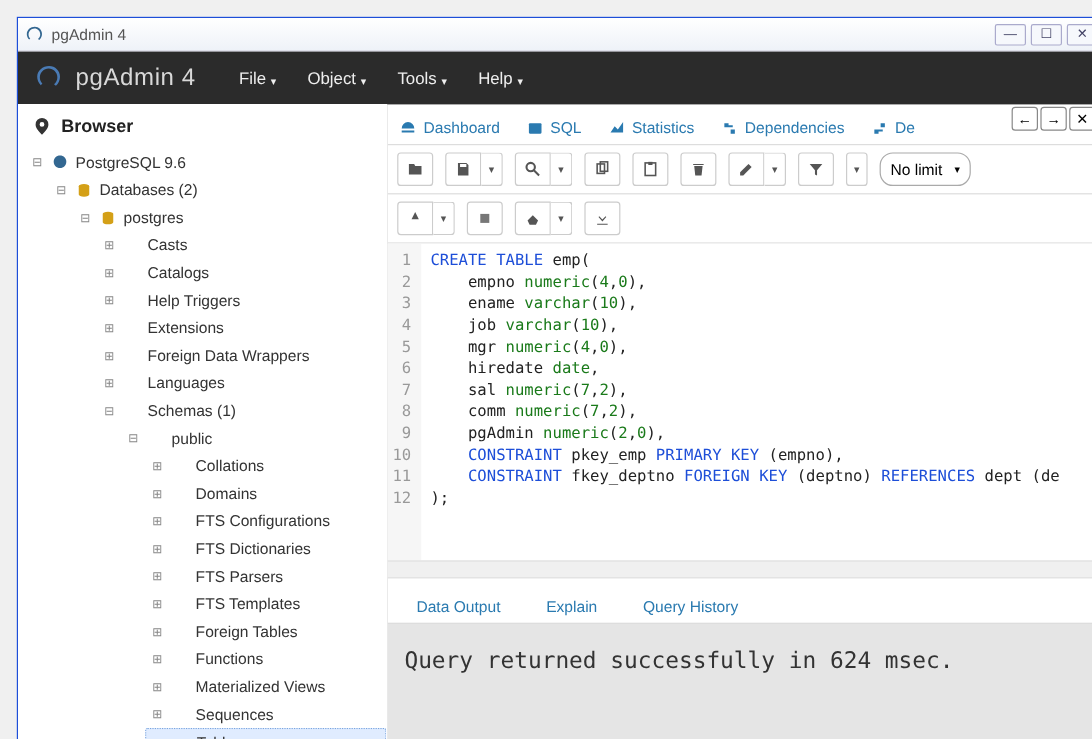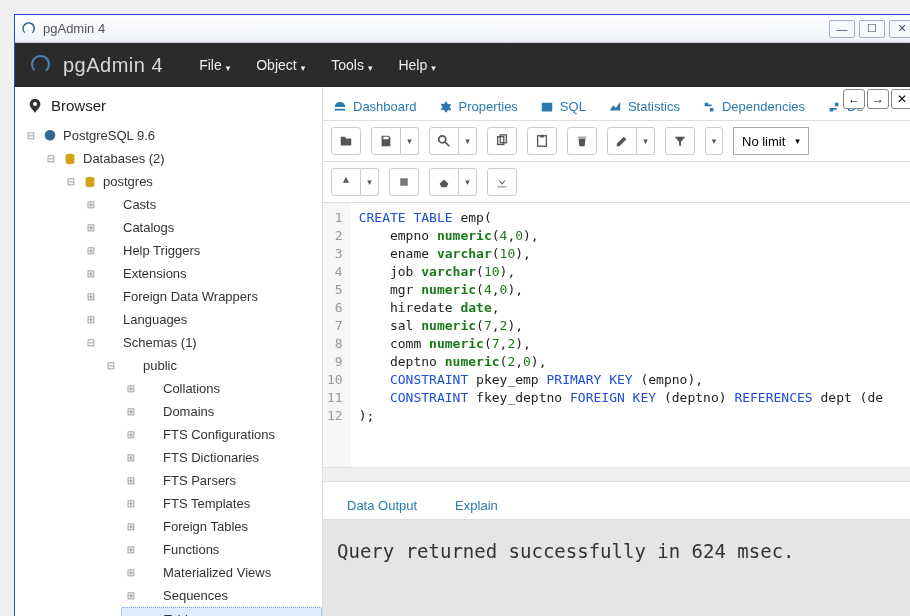--- a/index.html
+++ b/index.html
@@ -12,46 +12,46 @@
 .winbtn { width: 26px; height: 18px; border: 1px solid #aac; background: #f6f8fc; border-radius: 2px; display: flex; align-items: center; justify-content: center; font-size: 11px; color: #446; cursor: pointer; }
 .menubar { height: 44px; background: #2b2b2b; display: flex; align-items: center; padding: 0 14px; gap: 20px; }
 .logo { display: flex; align-items: center; gap: 10px; margin-right: 16px; }
 .logo svg { width: 24px; height: 24px; }
 .brand { color: #d8d8d8; font-size: 20px; font-weight: 300; letter-spacing: .5px; }
 .menu { display: flex; gap: 26px; }
 .menuitem { color: #eee; font-size: 14px; cursor: pointer; display: flex; align-items: flex-end; gap: 4px; }
 .caret { font-size: 9px; }
 .content { flex: 1; display: flex; overflow: hidden; }
 .sidebar { width: 308px; border-right: 1px solid #ddd; background: #fff; overflow-y: auto; }
-.sbheader { display: flex; align-items: center; gap: 8px; padding: 10px 12px; color: #222; font-size: 15px; }
+.sbheader { display: flex; align-items: center; gap: 8px; padding: 10px 12px; color: #222; font-size: 15px; font-weight: bold; }
 .tree { padding: 0 0 0 6px; }
 .tnode { display: flex; align-items: center; gap: 6px; padding: 4px 4px; color: #333; cursor: pointer; white-space: nowrap; }
 .tnode .tgl { width: 12px; display: inline-flex; justify-content: center; color: #888; font-size: 10px; }
 .tnode .ticon { width: 14px; height: 14px; display: inline-flex; }
 .tchildren { padding-left: 20px; }
 .selected { background: #e0ecff; border: 1px dotted #7aa5de; border-radius: 2px; }
 .main { flex: 1; display: flex; flex-direction: column; overflow: hidden; }
 .tabs { display: flex; align-items: center; border-bottom: 1px solid #ddd; padding: 6px 8px 0 8px; gap: 18px; position: relative; }
 .tab { display: flex; align-items: center; gap: 6px; color: #2a7ab0; font-size: 13px; padding: 6px 2px; cursor: pointer; }
 .tab .ticon { width: 14px; height: 14px; color: #2a7ab0; }
 .navbtns { position: absolute; right: 8px; top: 2px; display: flex; gap: 2px; }
 .navbtn { width: 22px; height: 20px; border: 1px solid #888; border-radius: 3px; background: #fff; display: flex; align-items: center; justify-content: center; font-size: 12px; cursor: pointer; }
 .toolbar { border-bottom: 1px solid #ddd; padding: 6px 8px; display: flex; align-items: center; gap: 10px; flex-wrap: wrap; }
 .tbtn { width: 30px; height: 28px; border: 1px solid #ccc; border-radius: 3px; background: #fff; display: flex; align-items: center; justify-content: center; color: #555; cursor: pointer; font-size: 13px; }
 .tbtn.small { width: 18px; font-size: 9px; }
 .tgroup { display: flex; }
 .tgroup .tbtn:first-child { border-radius: 3px 0 0 3px; }
 .tgroup .tbtn.small { border-left: none; border-radius: 0 3px 3px 0; }
-.limit { height: 28px; border: 1px solid #aaa; border-radius: 0; background: #fff; display: flex; align-items: center; padding: 0 8px; gap: 10px; }
+.limit { height: 28px; border: 1px solid #aaa; border-radius: 11px; background: #fff; display: flex; align-items: center; padding: 0 8px; gap: 10px; }
 .toolbar2 { border-bottom: 1px solid #ddd; padding: 6px 8px; display: flex; align-items: center; gap: 10px; }
 .editor { flex: 1; display: flex; overflow: auto; background: #fff; }
 .gutter { background: #f6f6f6; color: #999; text-align: right; padding: 6px 8px 6px 4px; font-family: Consolas, monospace; font-size: 13px; line-height: 18px; }
 .code { padding: 6px 8px; font-family: Consolas, monospace; font-size: 13px; line-height: 18px; color: #222; white-space: pre; }
 .kw { color: #1d4ed8; }
-.ty { color: #1a7a1a; font-weight: bold; }
+.ty { color: #1a7a1a; }
 .num { color: #1a7a1a; }
 .ottabs { border-top: 1px solid #ddd; display: flex; align-items: flex-end; gap: 18px; padding: 10px 14px 0 14px; }
 .ottab { color: #2a7ab0; font-size: 13px; padding: 6px 10px; cursor: pointer; }
 .ottab.active { color: #333; background: #fff; border: 1px solid #ddd; border-bottom: 1px solid #fff; border-radius: 3px 3px 0 0; margin-bottom: -1px; }
 .output { border-top: 1px solid #ddd; background: #e5e5e5; padding: 20px 14px; font-family: Consolas, monospace; font-size: 19px; color: #333; height: 108px; }
 .hscroll { height: 14px; background: #f0f0f0; border-top: 1px solid #e0e0e0; }
 svg { display: block; }
 </style>
 </head>
 <body>
@@ -240,26 +240,20 @@
     <div class="main">
       <div class="tabs">
         <div class="tab">
             <svg class="ticon" viewBox="0 0 16 16">
               <path fill="#2a7ab0" d="M8 2a6 6 0 0 0-6 6h12a6 6 0 0 0-6-6zM2 10h12v2H2z"></path>
             </svg>
             <span>Dashboard</span>
           </div>
         <div class="tab">
             <svg class="ticon" viewBox="0 0 16 16">
-              <path fill="#2a7ab0" d="M7 2h2l.4 2 1.5.9 2-.7 1 1.7-1.6 1.3.1 1.8 1.6 1.3-1 1.7-2-.7-1.5.9L9 14H7l-.4-2-1.5-.9-2 .7-1-1.7L3.7 8.8 3.6 7l-1.6-1.3 1-1.7 2 .7L6.5 4 7 2z"></path>
-            </svg>
-            <span>Properties</span>
-          </div>
-        <div class="tab">
-            <svg class="ticon" viewBox="0 0 16 16">
               <rect fill="#2a7ab0" x="2" y="3" width="12" height="10" rx="1"></rect>
             </svg>
             <span>SQL</span>
           </div>
         <div class="tab">
             <svg class="ticon" viewBox="0 0 16 16">
               <path fill="#2a7ab0" d="M2 12l4-6 3 3 5-7v10H2z"></path>
             </svg>
             <span>Statistics</span>
           </div>
@@ -387,27 +381,28 @@
             <div>12</div>
         </div>
         <div class="code"><span class="kw">CREATE TABLE</span><span> emp(</span>
 <span>    empno </span><span class="ty">numeric</span><span>(</span><span class="num">4</span><span>,</span><span class="num">0</span><span>),</span>
 <span>    ename </span><span class="ty">varchar</span><span>(</span><span class="num">10</span><span>),</span>
 <span>    job </span><span class="ty">varchar</span><span>(</span><span class="num">10</span><span>),</span>
 <span>    mgr </span><span class="ty">numeric</span><span>(</span><span class="num">4</span><span>,</span><span class="num">0</span><span>),</span>
 <span>    hiredate </span><span class="ty">date</span><span>,</span>
 <span>    sal </span><span class="ty">numeric</span><span>(</span><span class="num">7</span><span>,</span><span class="num">2</span><span>),</span>
 <span>    comm </span><span class="ty">numeric</span><span>(</span><span class="num">7</span><span>,</span><span class="num">2</span><span>),</span>
-<span>    deptno </span><span class="ty">numeric</span><span>(</span><span class="num">2</span><span>,</span><span class="num">0</span><span>),</span>
+<span>    pgAdmin </span><span class="ty">numeric</span><span>(</span><span class="num">2</span><span>,</span><span class="num">0</span><span>),</span>
 <span>    </span><span class="kw">CONSTRAINT</span><span> pkey_emp </span><span class="kw">PRIMARY KEY</span><span> (empno),</span>
 <span>    </span><span class="kw">CONSTRAINT</span><span> fkey_deptno </span><span class="kw">FOREIGN KEY</span><span> (deptno) </span><span class="kw">REFERENCES</span><span> dept (de</span>
 <span>);</span></div>
       </div>
       <div class="hscroll"></div>
 
       <div class="ottabs">
         <div class="ottab">Data Output</div>
         <div class="ottab">Explain</div>
+        <div class="ottab">Query History</div>
       </div>
       <div class="output">Query returned successfully in 624 msec.</div>
     </div>
   </div>
 </div>
 
 </body></html>

